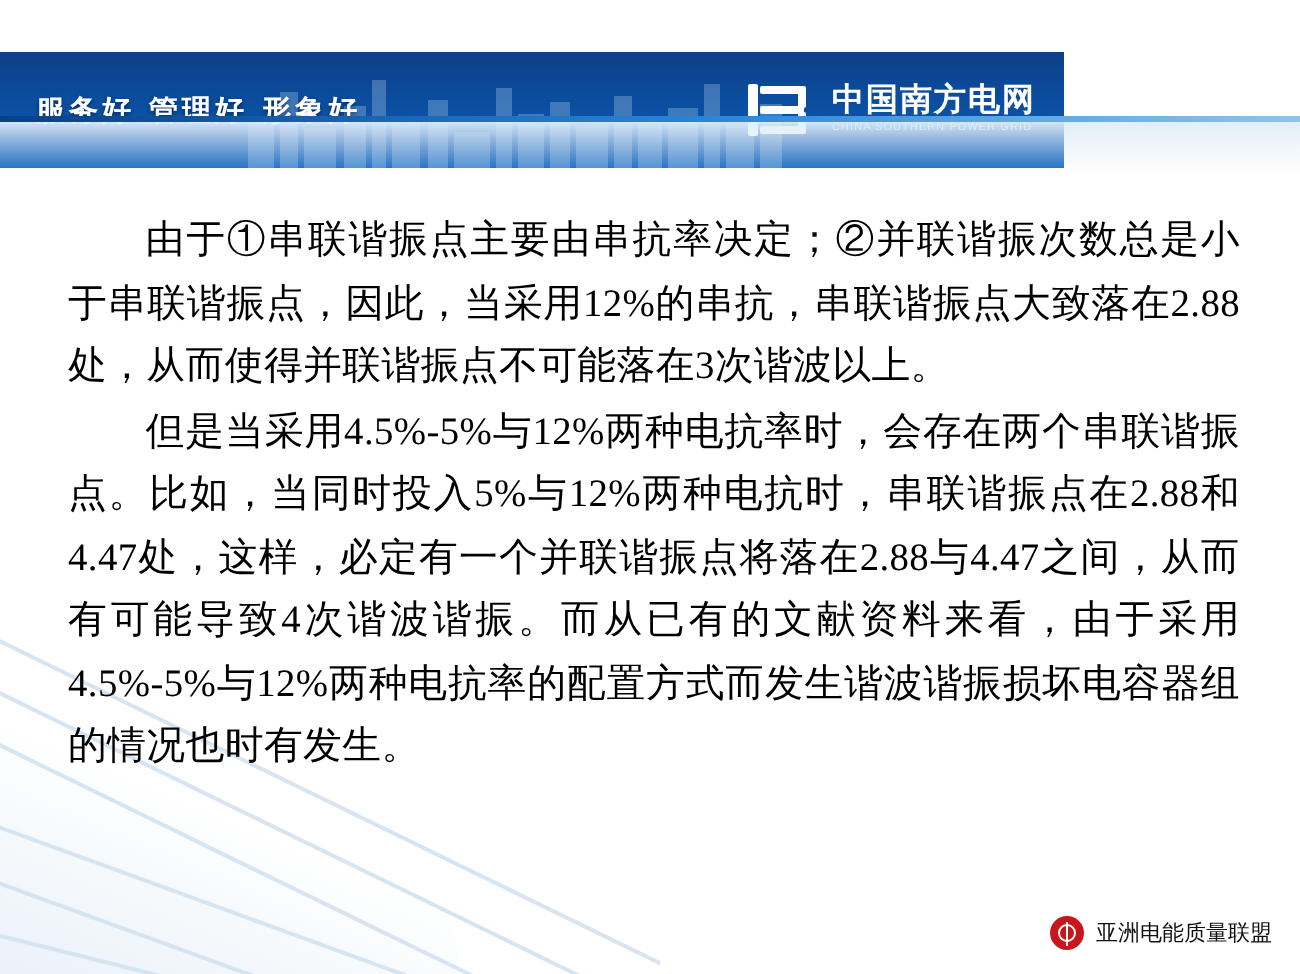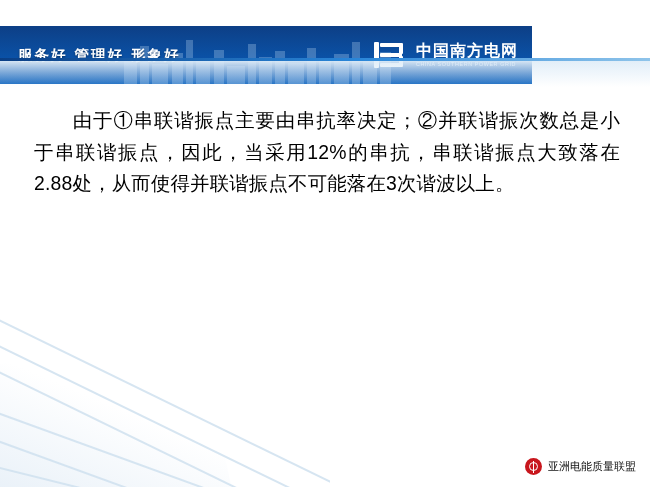--- a/index.html
+++ b/index.html
@@ -123,21 +123,21 @@
   }
 
   
   .content {
     position: absolute;
     left: 34px; top: 105px;
     width: 586px;
   }
   .para {
     color: #000000;
-    font-family: Liberation Sans, sans-serif;
+    font-family: Liberation Serif, serif;
     font-size: 19.4px;
     line-height: 31.5px;
     text-align: justify;
     text-indent: 2em;
     margin: 0 0 1px 0;
     letter-spacing: .2px;
   }
 
   
   .ribbons {
@@ -255,20 +255,21 @@
     <b style="left:-30px; top:18px;  width:420px; transform: rotate(26deg);"></b>
     <b style="left:-30px; top:44px;  width:420px; transform: rotate(26deg);"></b>
     <b style="left:-30px; top:70px;  width:420px; transform: rotate(26deg);"></b>
     <b style="left:-60px; top:104px; width:430px; transform: rotate(20deg);"></b>
     <b style="left:-60px; top:132px; width:430px; transform: rotate(20deg);"></b>
     <b style="left:-80px; top:160px; width:440px; transform: rotate(14deg);"></b>
   </div>
 
   <div class="content">
     <p class="para">由于①串联谐振点主要由串抗率决定；②并联谐振次数总是小于串联谐振点，因此，当采用12%的串抗，串联谐振点大致落在2.88处，从而使得并联谐振点不可能落在3次谐波以上。</p>
+    <p class="para">但是当采用4.5%-5%与12%两种电抗率时，会存在两个串联谐振点。比如，当同时投入5%与12%两种电抗时，串联谐振点在2.88和4.47处，这样，必定有一个并联谐振点将落在2.88与4.47之间，从而有可能导致4次谐波谐振。而从已有的文献资料来看，由于采用4.5%-5%与12%两种电抗率的配置方式而发生谐波谐振损坏电容器组的情况也时有发生。</p>
   </div>
 
   <div class="footer-badge">
     <div class="badge-circle"></div>
     <div class="badge-text">亚洲电能质量联盟</div>
   </div>
 
 </div>
 
 </body></html>

